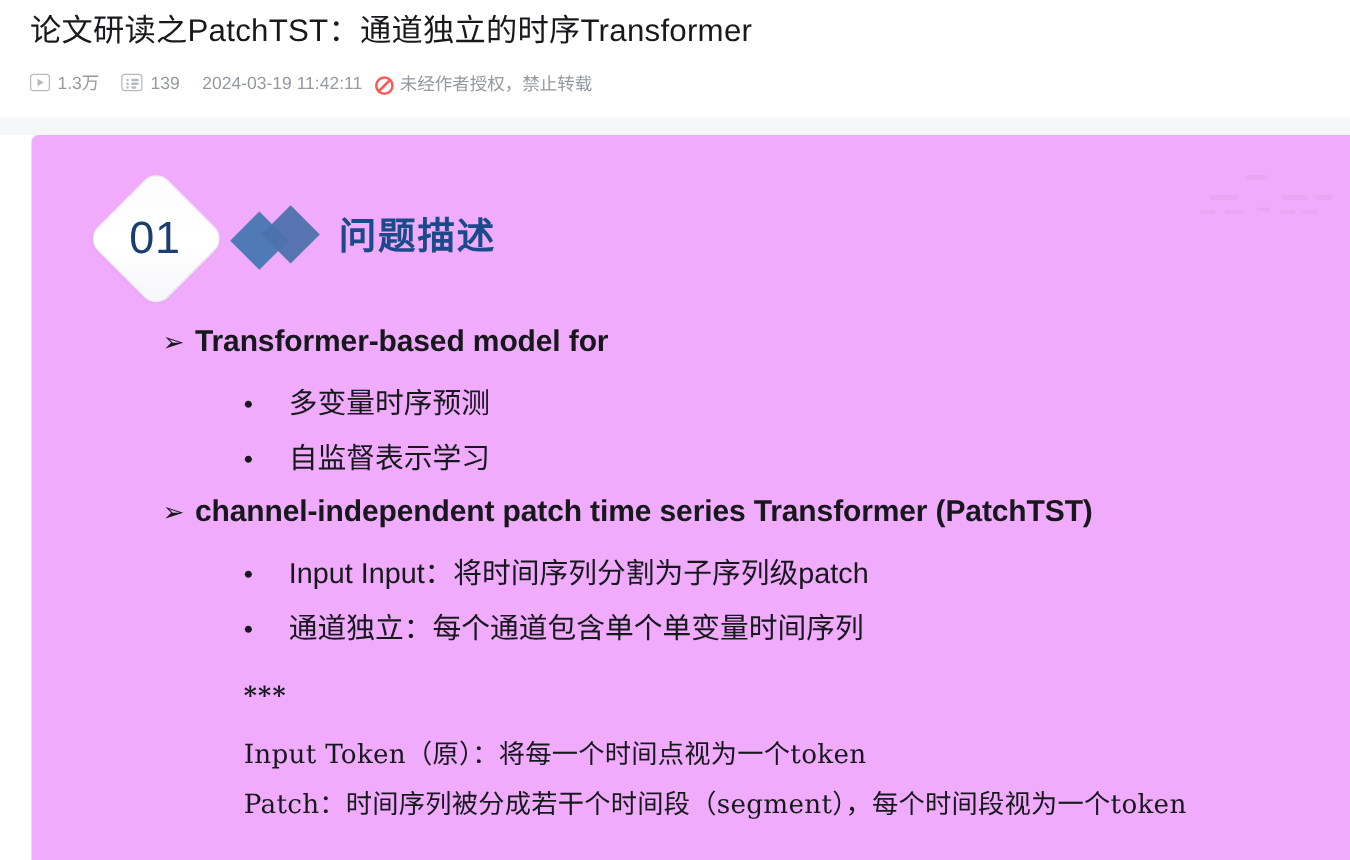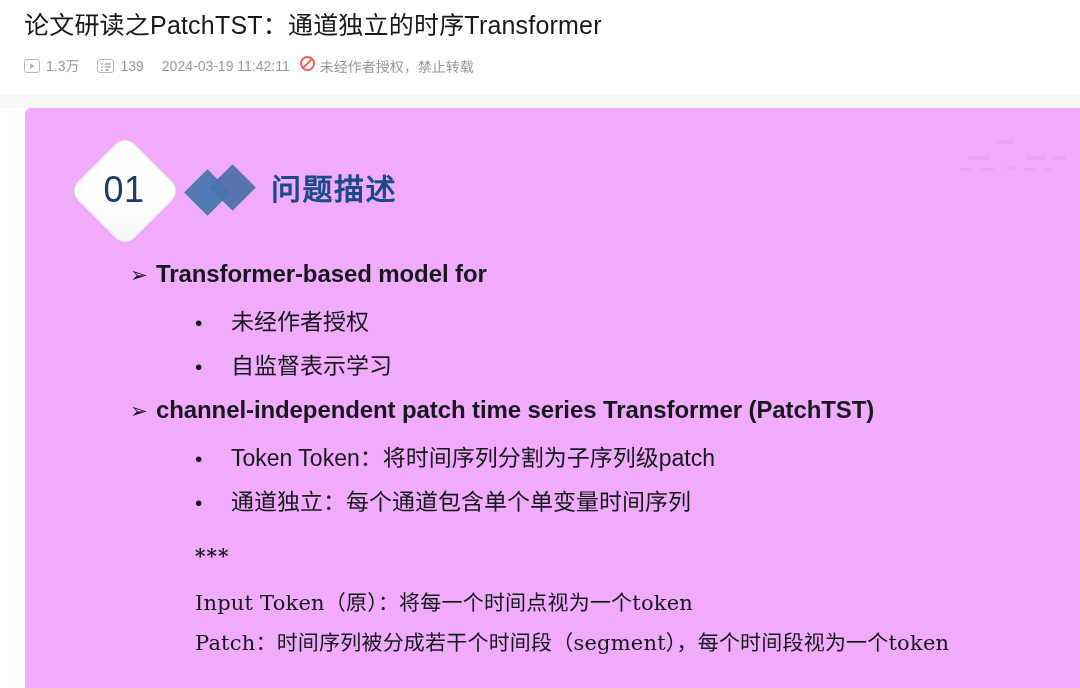--- a/index.html
+++ b/index.html
@@ -114,21 +114,21 @@
   .icon-danmaku i.d1 { left: 3px; top: 3.2px; width: 1.6px; }
   .icon-danmaku i.d2 { left: 6.6px; top: 3.2px; width: 5.6px; }
   .icon-danmaku i.d3 { left: 3px; top: 6.2px; width: 1.6px; }
   .icon-danmaku i.d4 { left: 6.6px; top: 6.2px; width: 5.6px; }
   .icon-danmaku i.d5 { left: 3px; top: 9.2px; width: 1.6px; }
   .icon-danmaku i.d6 { left: 6.6px; top: 9.2px; width: 3.6px; }
 
   
   .copyright {
     display: flex;
-    align-items: flex-start;
+    align-items: flex-end;
     font-size: 14px;
     color: #9499a0;
   }
   .icon-noentry {
     position: relative;
     display: inline-block;
     width: 15px;
     height: 15px;
     border: 2px solid #f85a54;
     border-radius: 50%;
@@ -420,36 +420,36 @@
 
       <div class="body-list">
 
         <div class="lvl1">
           <span class="marker">➢</span>
           <span class="txt">Transformer-based model for</span>
         </div>
 
         <div class="lvl2">
           <span class="marker">•</span>
-          <span class="txt">未经作者授权</span>
+          <span class="txt">多变量时序预测</span>
         </div>
 
         <div class="lvl2">
           <span class="marker">•</span>
           <span class="txt">自监督表示学习</span>
         </div>
 
         <div class="lvl1">
           <span class="marker">➢</span>
           <span class="txt">channel-independent patch time series Transformer (PatchTST)</span>
         </div>
 
         <div class="lvl2">
           <span class="marker">•</span>
-          <span class="txt">Token Token：将时间序列分割为子序列级patch</span>
+          <span class="txt">Input Input：将时间序列分割为子序列级patch</span>
         </div>
 
         <div class="lvl2">
           <span class="marker">•</span>
           <span class="txt">通道独立：每个通道包含单个单变量时间序列</span>
         </div>
 
       </div>
 
       <div class="note-block">

